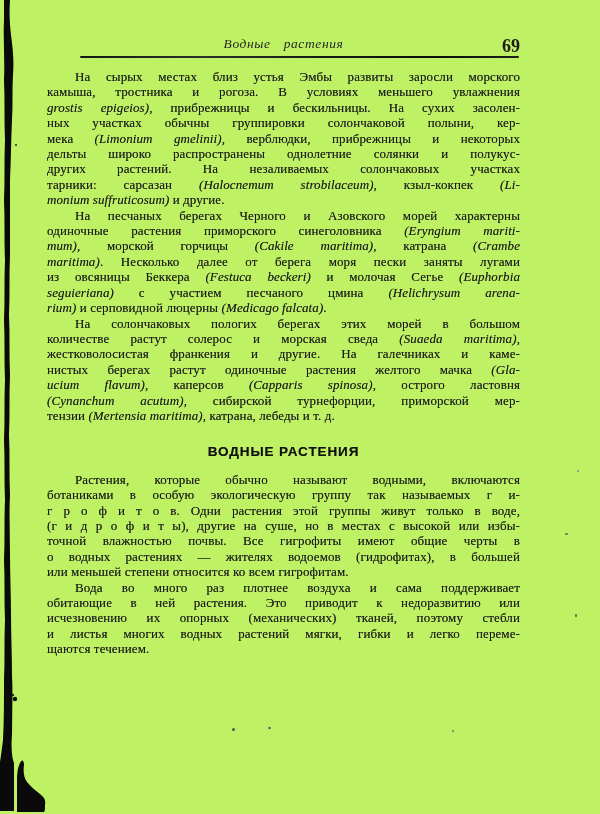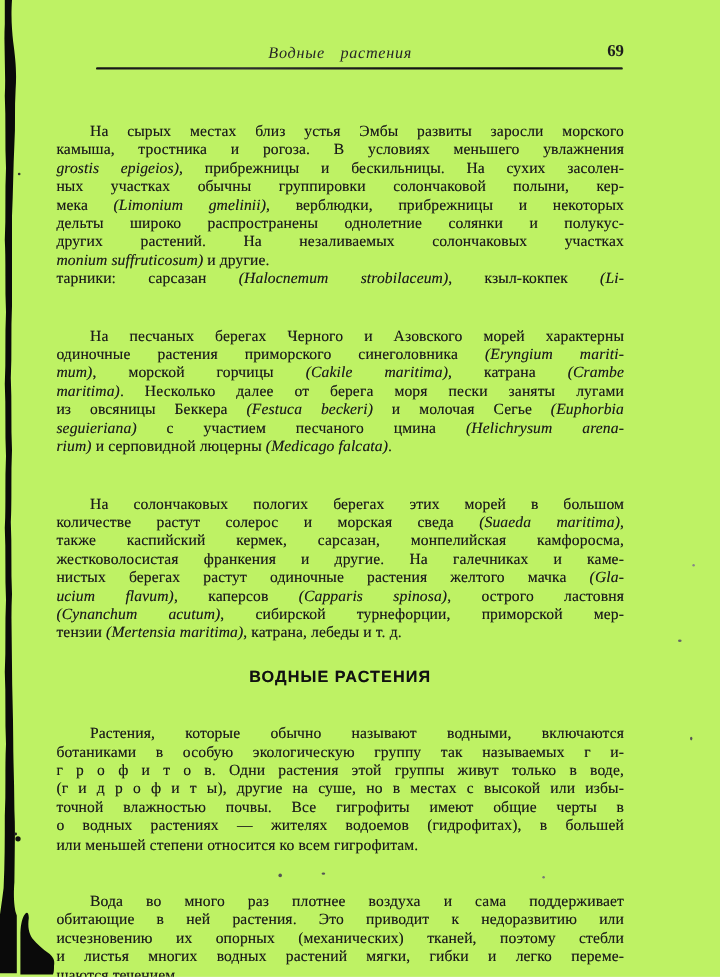--- a/index.html
+++ b/index.html
@@ -17,38 +17,38 @@
   .running-title {
     text-align:center;
     font-family:"Liberation Serif", serif;
     font-style:italic; font-size:13.5px;
     letter-spacing:0.6px; word-spacing:9px;
     color:#262626;
   }
   .page-number {
     position:absolute; right:0; top:0;
     font-family:"Liberation Serif", serif;
-    font-size:14px; font-weight:bold; color:#1d1d1d;
+    font-size:18px; font-weight:bold; color:#1d1d1d;
   }
   .rule {
     position:absolute; left:80px; top:56px; width:439px; height:2px;
     background:linear-gradient(90deg,#151515 0%,#2e2e2e 28%,#171717 55%,#0c0c0c 82%,#1f1f1f 100%);
     border-radius:1px;
   }
   
   .text-block {
     position:absolute; left:47px; top:69px; width:473px;
     font-family:"Liberation Serif", serif;
     font-size:13px; line-height:15.4px;
     color:#1b1b1b; letter-spacing:0.1px;
     text-shadow:0 0 0.4px rgba(25,25,25,0.55);
   }
   .line { text-align:justify; text-align-last:justify; text-justify:inter-word; white-space:normal; }
   .line.last { text-align-last:left; }
-  .line.indent { text-indent:28px;margin-top:32px; }
+  .line.indent { text-indent:28px; }
   .it { font-style:italic; }
   .block-heading {
     font-family:"Liberation Sans", sans-serif;
     font-weight:bold; font-size:13.5px;
     letter-spacing:0.9px; text-align:center;
     margin:21px 0 12px 0; color:#111;
   }
   
   .binding { position:absolute; left:0; top:0; }
   .speck { position:absolute; background:#555; border-radius:50%; }
@@ -84,36 +84,35 @@
 
   <div class="text-block">
       <div>
         <div class="line indent"><span>На сырых местах близ устья Эмбы развиты заросли морского</span></div>
         <div class="line"><span>камыша, тростника и рогоза. В условиях меньшего увлажнения</span></div>
         <div class="line"><span class="it">grostis epigeios)</span><span>, прибрежницы и бескильницы. На сухих засолен-</span></div>
         <div class="line"><span>ных участках обычны группировки солончаковой полыни, кер-</span></div>
         <div class="line"><span>мека </span><span class="it">(Limonium gmelinii)</span><span>, верблюдки, прибрежницы и некоторых</span></div>
         <div class="line"><span>дельты широко распространены однолетние солянки и полукус-</span></div>
         <div class="line"><span>других растений. На незаливаемых солончаковых участках</span></div>
+        <div class="line"><span>тарники: сарсазан </span><span class="it">(Halocnemum strobilaceum)</span><span>, кзыл-кокпек </span><span class="it">(Li-</span></div>
         <div class="line last"><span class="it">monium suffruticosum)</span><span> и другие.</span></div>
-        <div class="line"><span>тарники: сарсазан </span><span class="it">(Halocnemum strobilaceum)</span><span>, кзыл-кокпек </span><span class="it">(Li-</span></div>
       </div>
       <div>
         <div class="line indent"><span>На песчаных берегах Черного и Азовского морей характерны</span></div>
         <div class="line"><span>одиночные растения приморского синеголовника </span><span class="it">(Eryngium mariti-</span></div>
         <div class="line"><span class="it">mum)</span><span>, морской горчицы </span><span class="it">(Cakile maritima)</span><span>, катрана </span><span class="it">(Crambe</span></div>
         <div class="line"><span class="it">maritima)</span><span>. Несколько далее от берега моря пески заняты лугами</span></div>
         <div class="line"><span>из овсяницы Беккера </span><span class="it">(Festuca beckeri)</span><span> и молочая Сегье </span><span class="it">(Euphorbia</span></div>
         <div class="line"><span class="it">seguieriana)</span><span> с участием песчаного цмина </span><span class="it">(Helichrysum arena-</span></div>
         <div class="line last"><span class="it">rium)</span><span> и серповидной люцерны </span><span class="it">(Medicago falcata)</span><span>.</span></div>
       </div>
       <div>
         <div class="line indent"><span>На солончаковых пологих берегах этих морей в большом</span></div>
         <div class="line"><span>количестве растут солерос и морская сведа </span><span class="it">(Suaeda maritima)</span><span>,</span></div>
-        <div class="line"><span>также каспийский кермек, сарсазан, монпелийская камфоросма,</span></div>
         <div class="line"><span>жестковолосистая франкения и другие. На галечниках и каме-</span></div>
         <div class="line"><span>нистых берегах растут одиночные растения желтого мачка </span><span class="it">(Gla-</span></div>
         <div class="line"><span class="it">ucium flavum)</span><span>, каперсов </span><span class="it">(Capparis spinosa)</span><span>, острого ластовня</span></div>
         <div class="line"><span class="it">(Cynanchum acutum)</span><span>, сибирской турнефорции, приморской мер-</span></div>
         <div class="line last"><span>тензии </span><span class="it">(Mertensia maritima)</span><span>, катрана, лебеды и т. д.</span></div>
       </div>
       <div class="block-heading">ВОДНЫЕ РАСТЕНИЯ</div>
       <div>
         <div class="line indent"><span>Растения, которые обычно называют водными, включаются</span></div>
         <div class="line"><span>ботаниками в особую экологическую группу так называемых г и-</span></div>

